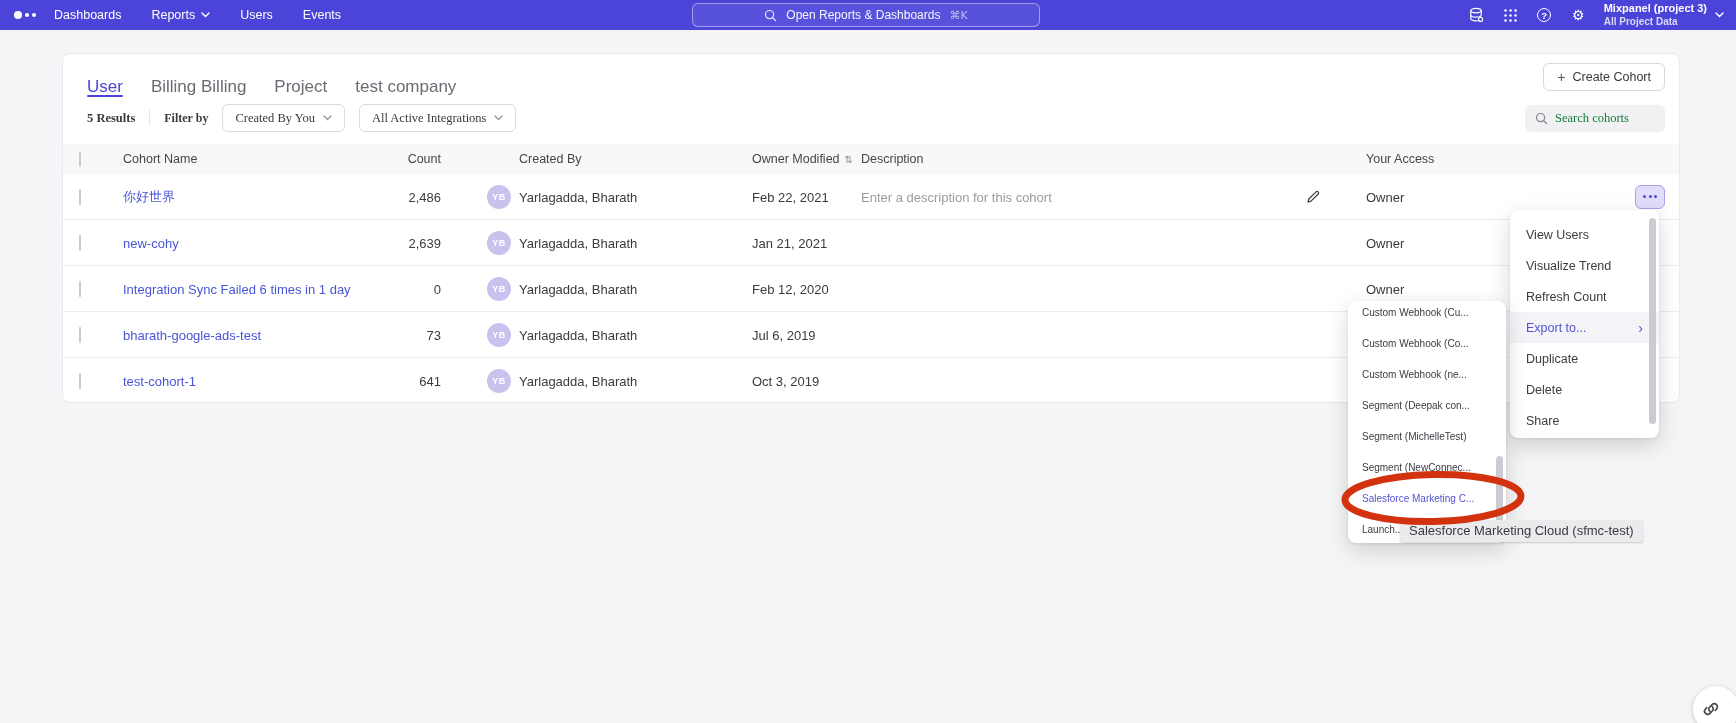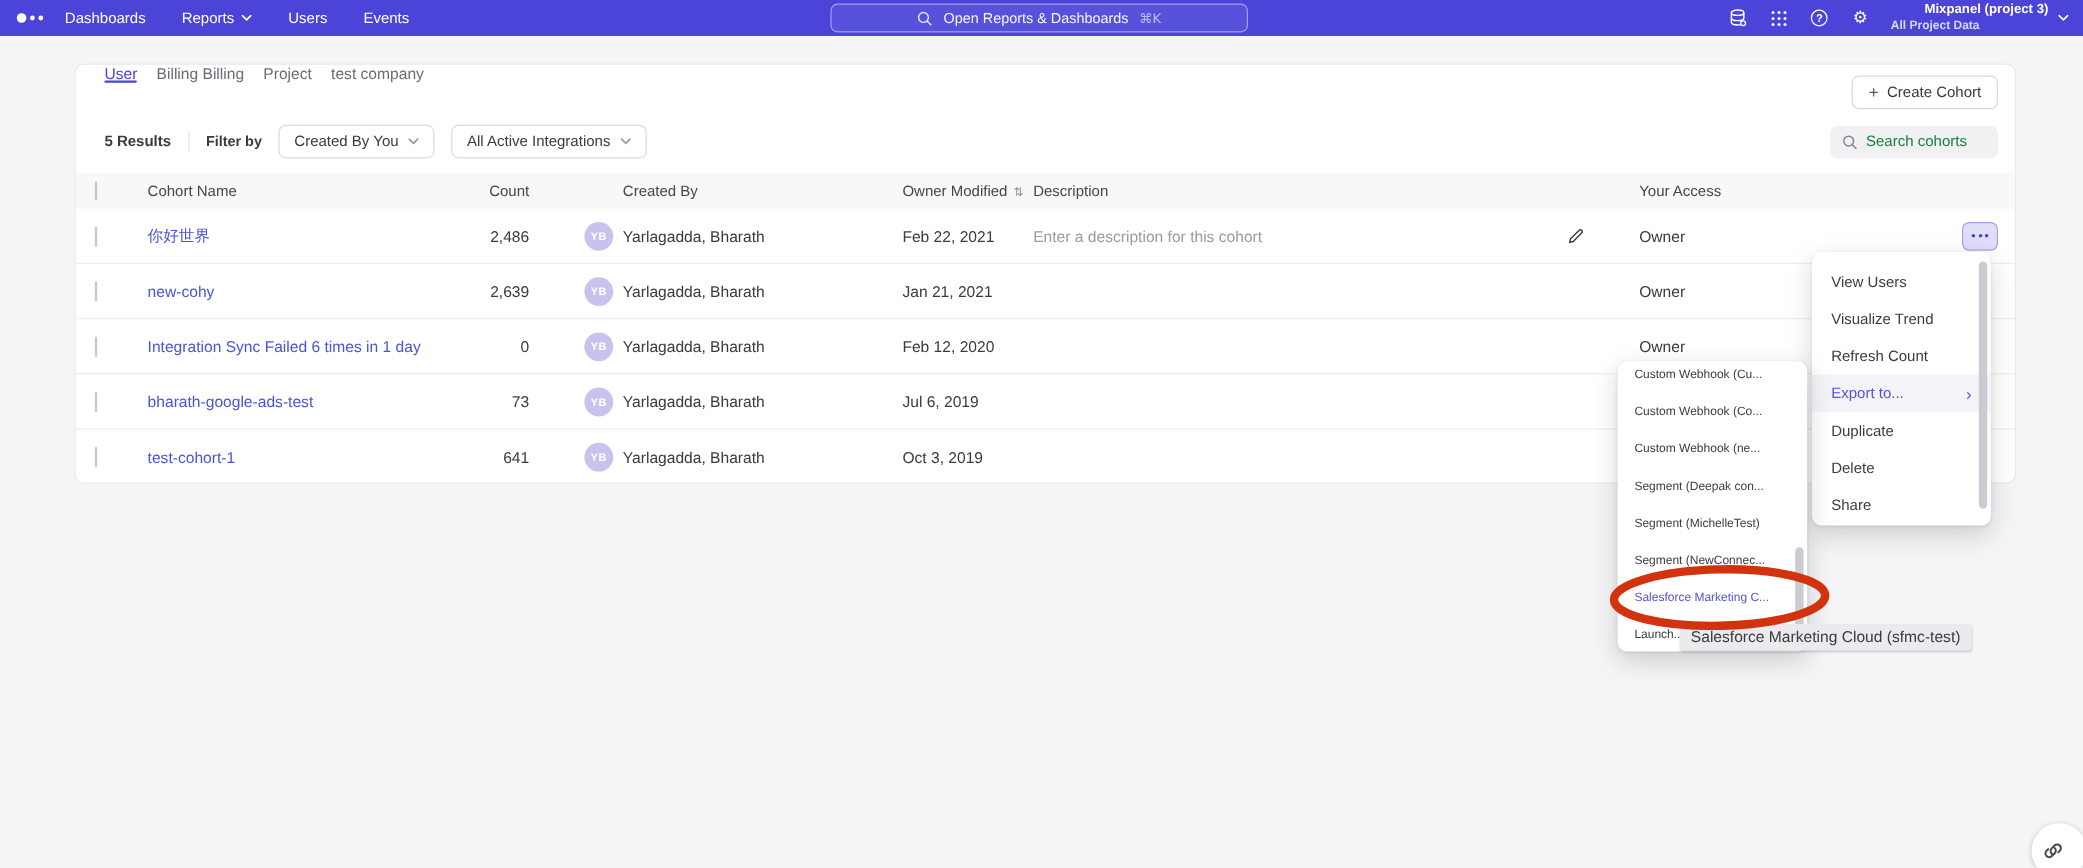--- a/index.html
+++ b/index.html
@@ -17,33 +17,33 @@
   .chev svg { display:block; }
   .nav-search { position:absolute; left:692px; top:3px; width:348px; height:24px; border:1px solid rgba(255,255,255,.45); background:rgba(255,255,255,.07); border-radius:6px; display:flex; align-items:center; justify-content:center; gap:9px; font-size:12px; }
   .nav-search .ph { color:rgba(255,255,255,.95); }
   .nav-search .sc { color:rgba(255,255,255,.6); font-family:"DejaVu Sans", sans-serif; font-size:11px; }
   .nav-right { position:absolute; right:6px; top:0; height:30px; display:flex; align-items:center; gap:17px; }
   .nav-ic { width:17px; height:17px; display:flex; align-items:center; justify-content:center; color:#fff; }
   .help-circ { width:14px; height:14px; border:1.2px solid #fff; border-radius:50%; font-size:9.5px; display:flex; align-items:center; justify-content:center; font-weight:700; }
   .gear { font-family:"DejaVu Sans", sans-serif; font-size:14px; line-height:1; }
   .proj { display:flex; align-items:center; gap:8px; padding-right:6px; }
   .proj-txt { display:flex; flex-direction:column; align-items:flex-start; line-height:1.25; }
-  .proj-name { font-size:11px; font-weight:700;margin-left:28px; }
+  .proj-name { font-size:11px; font-weight:700; }
   .proj-scope { font-size:10px; color:rgba(255,255,255,.78); font-weight:600; }
 
   
   .card { position:absolute; left:62px; top:53px; width:1618px; height:350px; background:#fff; border:1px solid #e9e9ee; border-radius:8px; z-index:1; }
-  .tabs { position:absolute; left:24px; top:0; height:43px; display:flex; gap:16px; align-items:flex-start; font-size:13px; color:#6b6b74; }
+  .tabs { position:absolute; left:24px; top:0; height:43px; display:flex; gap:28px; align-items:flex-end; font-size:17px; color:#6b6b74; }
   .tab { position:relative; display:flex; align-items:center; cursor:pointer; }
   .tab.active { color:var(--accent,#4b44d8); }
   .tab.active::after { content:''; position:absolute; left:0; right:0; bottom:0; height:2px; background:var(--accent,#4b44d8); border-radius:2px; }
   .create-btn { position:absolute; right:14px; top:9px; height:28px; padding:0 13px; border:1px solid #d8d8de; border-radius:6px; background:#fff; display:flex; align-items:center; gap:7px; font-size:12.5px; color:#3a3a40; cursor:pointer; }
   .plus { font-size:14px; color:#55555c; line-height:1; }
 
-  .filterbar { position:absolute; left:24px; right:14px; top:43px; height:42px; display:flex; align-items:center; gap:14px; }
+  .filterbar { position:absolute; left:24px; right:14px; top:43px; height:42px; display:flex; align-items:center; gap:14px;font-family:Liberation Serif, serif; }
   .results { font-size:12.5px; font-weight:600; }
   .vdiv { width:1px; height:16px; background:#e3e3e8; }
   .filterby { font-size:12px; font-weight:600; }
   .drop { height:28px; border:1px solid #dadae0; border-radius:6px; background:#fff; display:flex; align-items:center; gap:8px; padding:0 12px; font-size:12.5px; cursor:pointer; }
   .drop .chev { opacity:.6; }
   .cohort-search { margin-left:auto; width:140px; height:27px; background:#f1f1f4; border-radius:6px; display:flex; align-items:center; gap:7px; padding:0 10px; }
   .cohort-search .ph { color:#15803d; font-size:12.5px; }
 
   
   .thead { position:absolute; left:0; right:0; top:90px; height:30px; background:#f8f8f9; font-size:12.5px; color:#45454c; }

